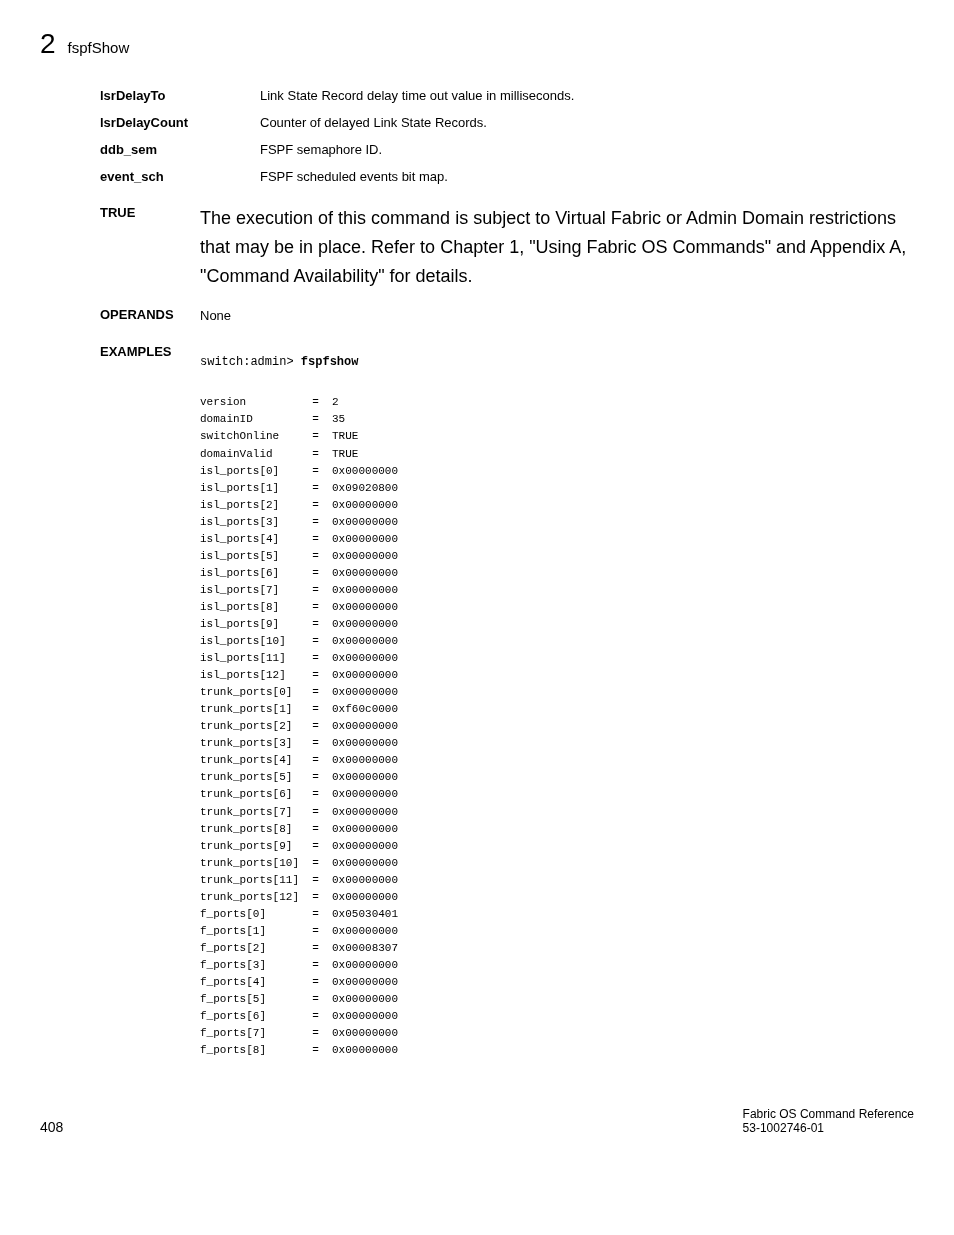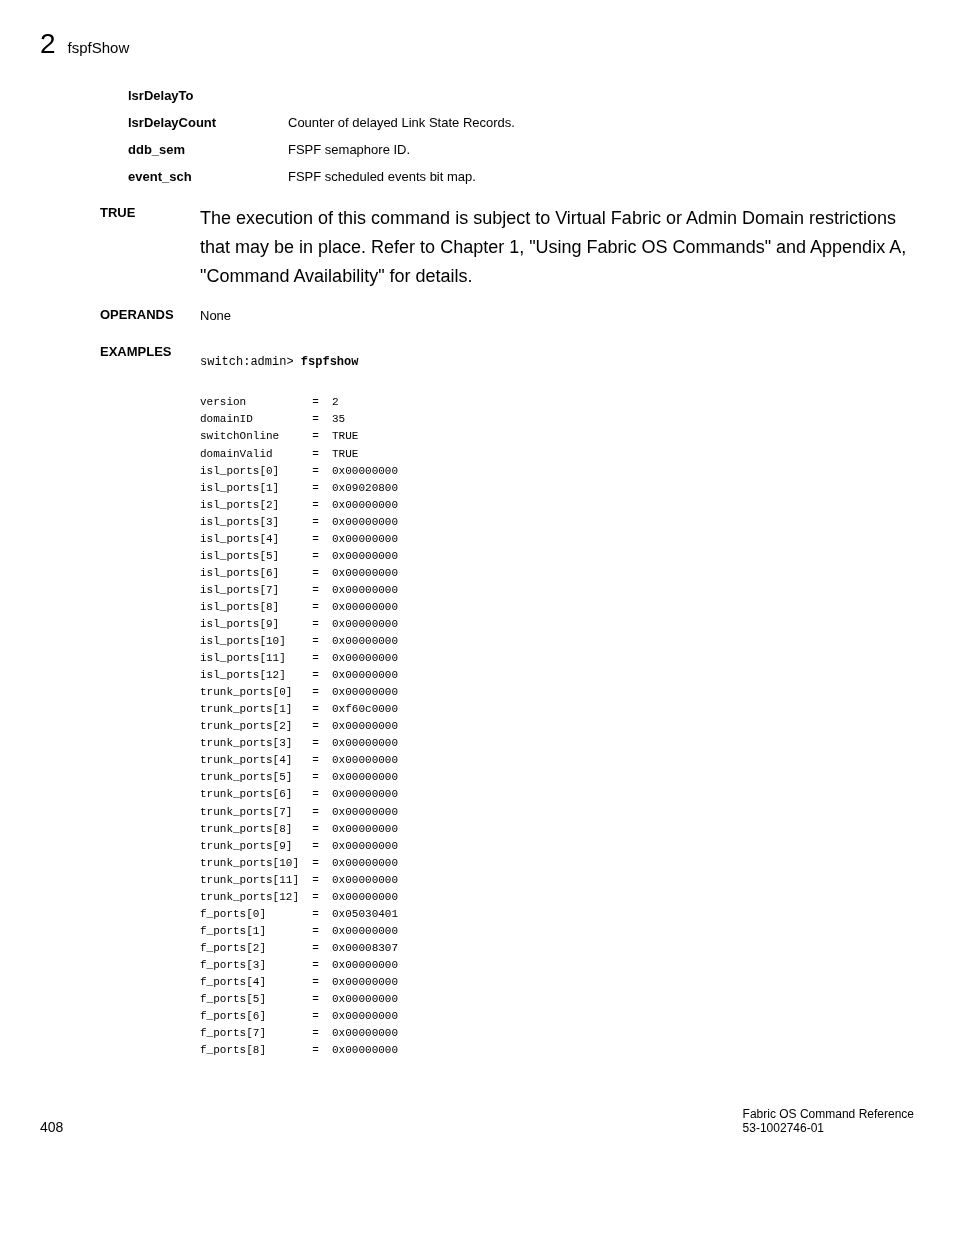--- a/index.html
+++ b/index.html
@@ -75,40 +75,40 @@
     }
     .footer-page {
       font-size: 14px;
     }
     .footer-title {
       font-size: 12px;
     }
     .param-inline {
       display: flex;
       margin-bottom: 12px;
-      margin-left: 28px;
     }
     .param-inline-name {
       font-weight: bold;
       min-width: 160px;
     }
   </style>
 </head>
 <body>
 
 <div class="page-header">
   <span class="page-number">2</span>
   <span class="chapter-title">fspfShow</span>
 </div>
 
 <div class="content-area">
 
   <div style="margin-bottom:20px;">
     <div class="param-inline">
       <span class="param-inline-name">lsrDelayTo</span>
+      <span>Link State Record delay time out value in milliseconds.</span>
     </div>
     <div class="param-inline">
       <span class="param-inline-name">lsrDelayCount</span>
       <span>Counter of delayed Link State Records.</span>
     </div>
     <div class="param-inline">
       <span class="param-inline-name">ddb_sem</span>
       <span>FSPF semaphore ID.</span>
     </div>
     <div class="param-inline">

